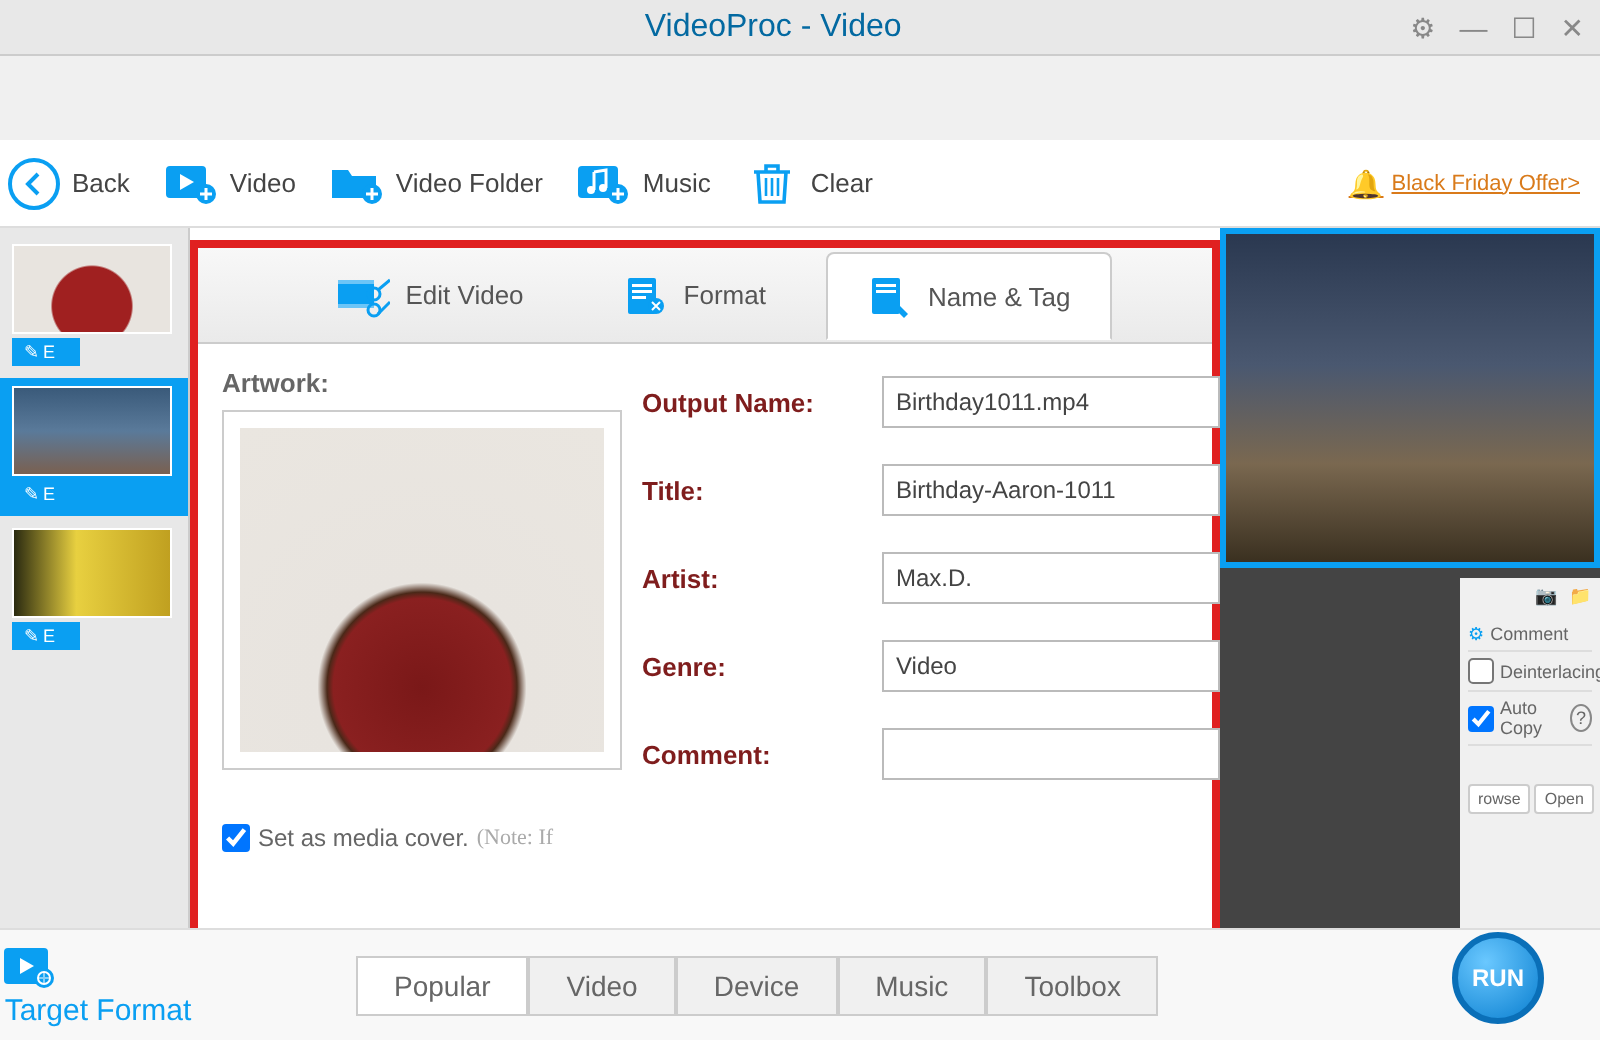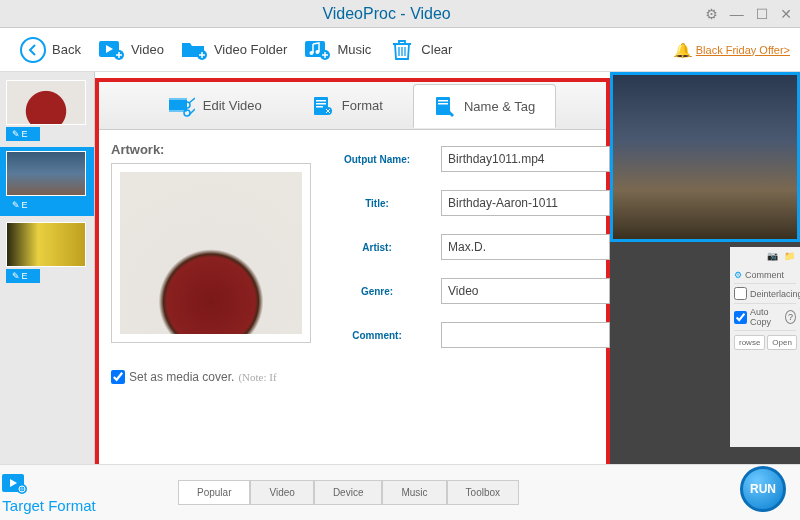--- a/index.html
+++ b/index.html
@@ -1,21 +1,21 @@
 <!DOCTYPE html>
 <html><head>
 <meta charset="utf-8">
 <style>
 * { box-sizing: border-box; margin: 0; padding: 0; font-family: Arial, sans-serif; }
 body { width: 800px; height: 520px; background: #f0f0f0; overflow: hidden; position: relative; }
 .titlebar { height: 28px; background: #e8e8e8; display: flex; align-items: center; justify-content: space-between; padding: 0 8px; border-bottom: 1px solid #ccc; }
 .titlebar-title { flex: 1; text-align: center; font-size: 16px; color: #0369a1; }
 .titlebar-icons { display: flex; gap: 12px; align-items: center; }
 .titlebar-icons span { color: #888; font-size: 14px; cursor: pointer; }
-.toolbar { height: 44px; background: #fff; display: flex; align-items: center; padding: 0 20px; border-bottom: 1px solid #ddd; position: relative; }
+.toolbar { height: 44px; background: #fff; display: flex; align-items: center; padding: 0 4px; border-bottom: 1px solid #ddd; position: relative; margin-top: 42px; }
 .tb-btn { display: flex; align-items: center; gap: 6px; margin-right: 18px; cursor: pointer; }
 .tb-btn .ic { width: 26px; height: 26px; display: flex; align-items: center; justify-content: center; }
 .tb-btn .lbl { font-size: 13px; color: #444; }
 .back-circle { width: 26px; height: 26px; border: 2px solid #0a9ff2; border-radius: 50%; display: flex; align-items: center; justify-content: center; }
 .promo { position: absolute; right: 10px; font-size: 11px; color: #d97a1a; text-decoration: underline; display: flex; align-items: center; gap: 4px; }
 .bell { color: #d97a1a; font-size: 14px; }
 .main { display: flex; height: 420px; background: #f5f5f5; }
 .sidebar { width: 95px; background: #e8e8e8; padding: 4px 0; border-right: 1px solid #ccc; }
 .thumb-item { padding: 4px 6px; margin-bottom: 2px; }
 .thumb-item.active { background: #0a9ff2; }
@@ -39,37 +39,37 @@
 .panel { display: flex; padding: 12px; gap: 10px; }
 .artwork-col { width: 210px; }
 .artwork-lbl { font-size: 13px; color: #666; margin-bottom: 6px; font-weight: bold; }
 .artwork-box { width: 200px; height: 180px; border: 1px solid #ccc; background: #fff; padding: 8px; }
 .art-img { width: 100%; height: 100%; background: radial-gradient(circle at 50% 80%, #7a1818 0%, #8a2020 28%, #4a2818 30%, #e8e4df 33%, #eae6e0 100%); }
 .cover-row { margin-top: 27px; display: flex; align-items: center; gap: 4px; font-size: 12px; color: #666; }
 .cover-row input { width: 14px; height: 14px; }
 .note { color: #aaa; font-size: 11px; font-family: Liberation Serif, serif; }
 .fields-col { flex: 1; padding-top: 4px; }
 .field-row { display: flex; align-items: center; margin-bottom: 18px; }
-.field-lbl { width: 120px; text-align: center; font-size: 10px; color: #0369a1; font-weight: bold; padding-right: 8px; }
+.field-lbl { width: 120px; text-align: left; font-size: 13px; color: #7f1d1d; font-weight: bold; padding-right: 8px; }
 .field-input { flex: 1; max-width: 170px; height: 26px; border: 1px solid #bbb; padding: 2px 6px; font-size: 12px; color: #444; }
 .right-col { width: 190px; background: #444; position: relative; }
 .preview { width: 100%; height: 170px; background: linear-gradient(180deg, #2a3850 0%, #4a5870 40%, #7a6850 70%, #3a3020 100%); border: 3px solid #0a9ff2; }
 .right-panel { position: absolute; top: 175px; right: 0; width: 70px; height: 200px; background: #f0f0f0; padding: 4px; font-size: 9px; color: #666; }
 .rp-icons { display: flex; gap: 6px; justify-content: flex-end; margin-bottom: 6px; color: #888; }
 .rp-item { display: flex; align-items: center; gap: 3px; padding: 3px 0; border-bottom: 1px solid #ddd; }
 .rp-btn-row { display: flex; gap: 2px; margin-top: 4px; }
-.rp-btn { border: 1px solid #ccc; background: #fff; font-size: 8px; padding: 2px 4px; border-radius: 2px; }
+.rp-btn { border: 1px solid #ccc; background: #fff; font-size: 8px; padding: 2px 4px; border-radius: 2px; margin-top: 15px; }
 .q-circle { width: 14px; height: 14px; border: 1px solid #888; border-radius: 50%; display: inline-flex; align-items: center; justify-content: center; font-size: 9px; }
 .bottom { position: absolute; bottom: 0; left: 0; right: 0; height: 56px; display: flex; align-items: center; background: #f8f8f8; border-top: 1px solid #ddd; }
 .target-fmt { width: 98px; text-align: center; font-size: 15px; color: #0a9ff2; }
 .target-fmt .ic { font-size: 24px; display: block; }
 .fmt-tabs { display: flex; gap: 0; margin-left: 80px; }
-.fmt-tab { padding: 6px 18px; font-size: 10px; color: #666; border: 1px solid #ccc; background: #f0f0f0; cursor: pointer; }
+.fmt-tab { padding: 6px 18px; font-size: 14px; color: #666; border: 1px solid #ccc; background: #f0f0f0; cursor: pointer; }
 .fmt-tab.active { background: #fff; }
-.run-btn { position: absolute; right: 14px; bottom: 8px; width: 46px; height: 46px; border-radius: 50%; background: radial-gradient(circle at 35% 30%, #6ac8ff, #0a7fd0); border: 3px solid #0a6fb8; color: #fff; font-size: 12px; font-weight: bold; display: flex; align-items: center; justify-content: center; cursor: pointer; }
+.run-btn { position: absolute; right: 28px; bottom: 8px; width: 46px; height: 46px; border-radius: 50%; background: radial-gradient(circle at 35% 30%, #6ac8ff, #0a7fd0); border: 3px solid #0a6fb8; color: #fff; font-size: 12px; font-weight: bold; display: flex; align-items: center; justify-content: center; cursor: pointer; }
 svg { display: block; }
 </style>
 </head>
 <body>
 
 <div class="titlebar">
   <span style="width:60px"></span>
   <span class="titlebar-title">VideoProc - Video</span>
   <div class="titlebar-icons">
     <span>⚙</span>

